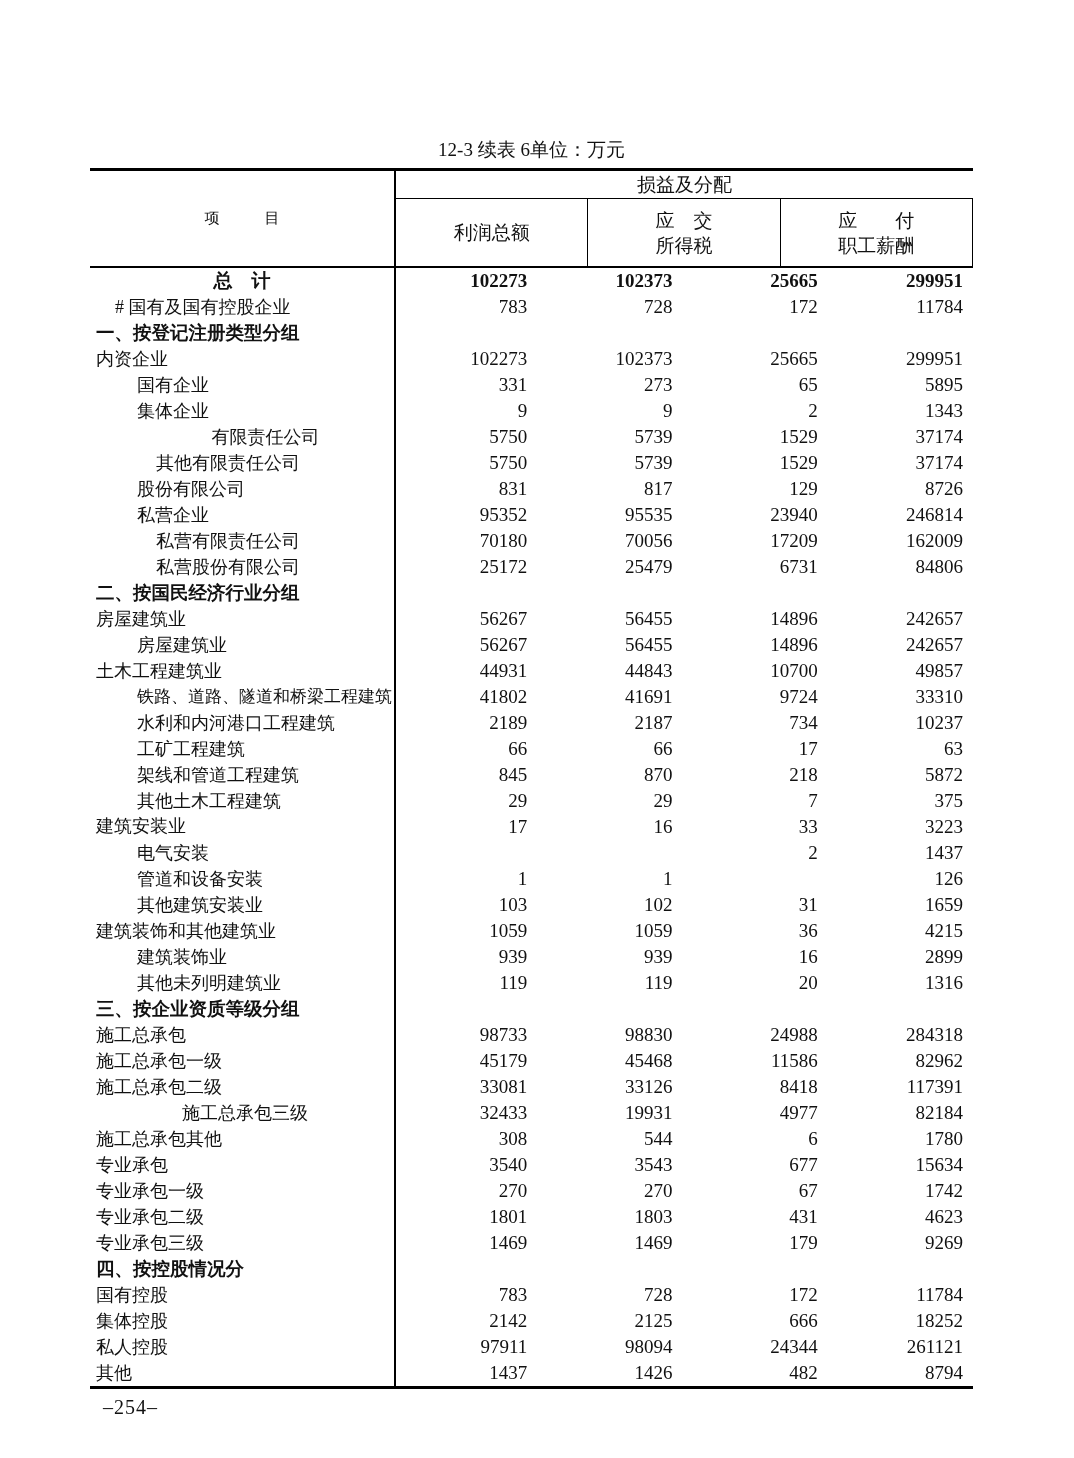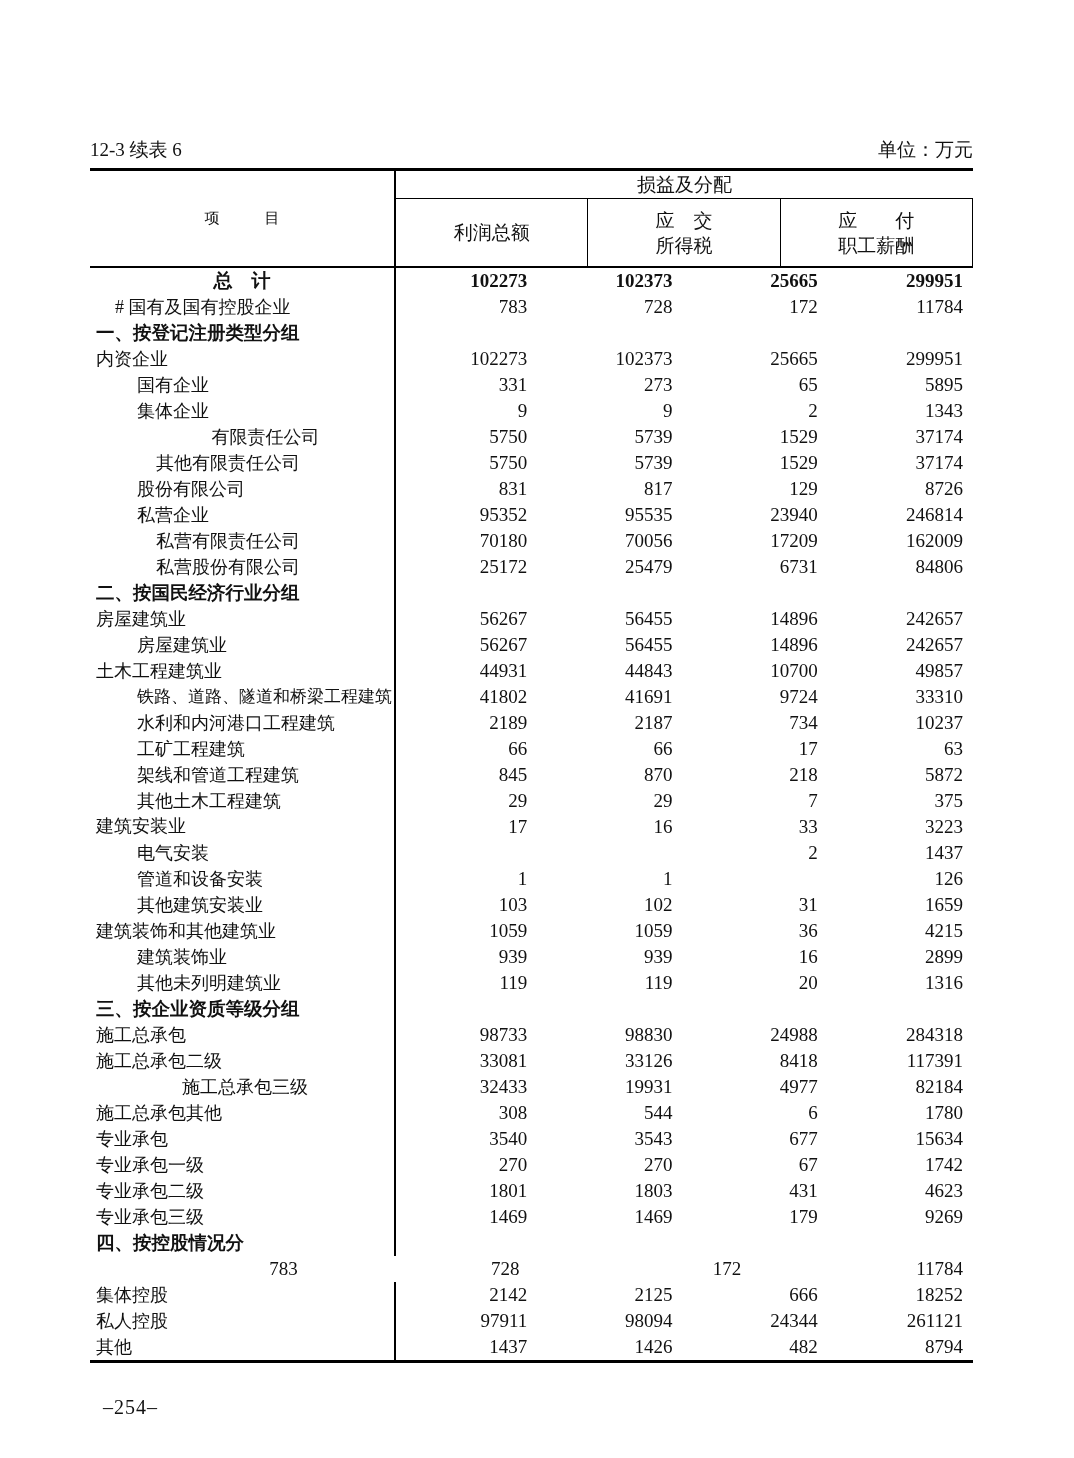--- a/index.html
+++ b/index.html
@@ -1,19 +1,19 @@
 <!DOCTYPE html>
 <html><head>
 <meta charset="utf-8">
 <style>
   html,body{margin:0;padding:0;background:#ffffff;}
   .page{position:relative;width:1074px;height:1458px;background:#fff;color:#111;
         font-family:"Liberation Serif","DejaVu Serif",serif;}
   .topbar{position:absolute;left:90px;top:138px;width:883px;display:flex;
-          justify-content:space-between;font-size:19px;line-height:24px;}
+          justify-content:center;font-size:19px;line-height:24px;}
   .stat-table{position:absolute;left:90px;top:168px;width:883px;
               border-top:3px solid #000;border-bottom:3px solid #000;box-sizing:border-box;}
   .thead{position:relative;display:flex;border-bottom:2px solid #000;}
   .item-head{width:306px;box-sizing:border-box;border-right:2px solid #000;
              display:flex;align-items:center;justify-content:center;
              font-size:15px;}
   .data-head{flex:1;display:flex;flex-direction:column;}
   .group-head{height:28px;line-height:27px;text-align:center;font-size:19px;
               border-bottom:1.5px solid #000;box-sizing:border-box;}
   .col-heads{display:flex;height:67px;}
@@ -269,20 +269,27 @@
           <div class="cell"></div>
         </div>
         <div class="row data">
           <div class="label" style="padding-left: 6px;">施工总承包</div>
           <div class="cell">98733</div>
           <div class="cell">98830</div>
           <div class="cell">24988</div>
           <div class="cell">284318</div>
         </div>
         <div class="row data">
+          <div class="label" style="padding-left: 6px;">施工总承包一级</div>
+          <div class="cell">45179</div>
+          <div class="cell">45468</div>
+          <div class="cell">11586</div>
+          <div class="cell">82962</div>
+        </div>
+        <div class="row data">
           <div class="label" style="padding-left: 6px;">施工总承包二级</div>
           <div class="cell">33081</div>
           <div class="cell">33126</div>
           <div class="cell">8418</div>
           <div class="cell">117391</div>
         </div>
         <div class="row data">
           <div class="label" style="padding-left: 6px; text-align: center;">施工总承包三级</div>
           <div class="cell">32433</div>
           <div class="cell">19931</div>
@@ -325,20 +332,21 @@
           <div class="cell">9269</div>
         </div>
         <div class="row section">
           <div class="label" style="padding-left: 6px;">四、按控股情况分</div>
           <div class="cell"></div>
           <div class="cell"></div>
           <div class="cell"></div>
           <div class="cell"></div>
         </div>
         <div class="row data">
+          <div class="label" style="padding-left: 6px;">国有控股</div>
           <div class="cell">783</div>
           <div class="cell">728</div>
           <div class="cell">172</div>
           <div class="cell">11784</div>
         </div>
         <div class="row data">
           <div class="label" style="padding-left: 6px;">集体控股</div>
           <div class="cell">2142</div>
           <div class="cell">2125</div>
           <div class="cell">666</div>

